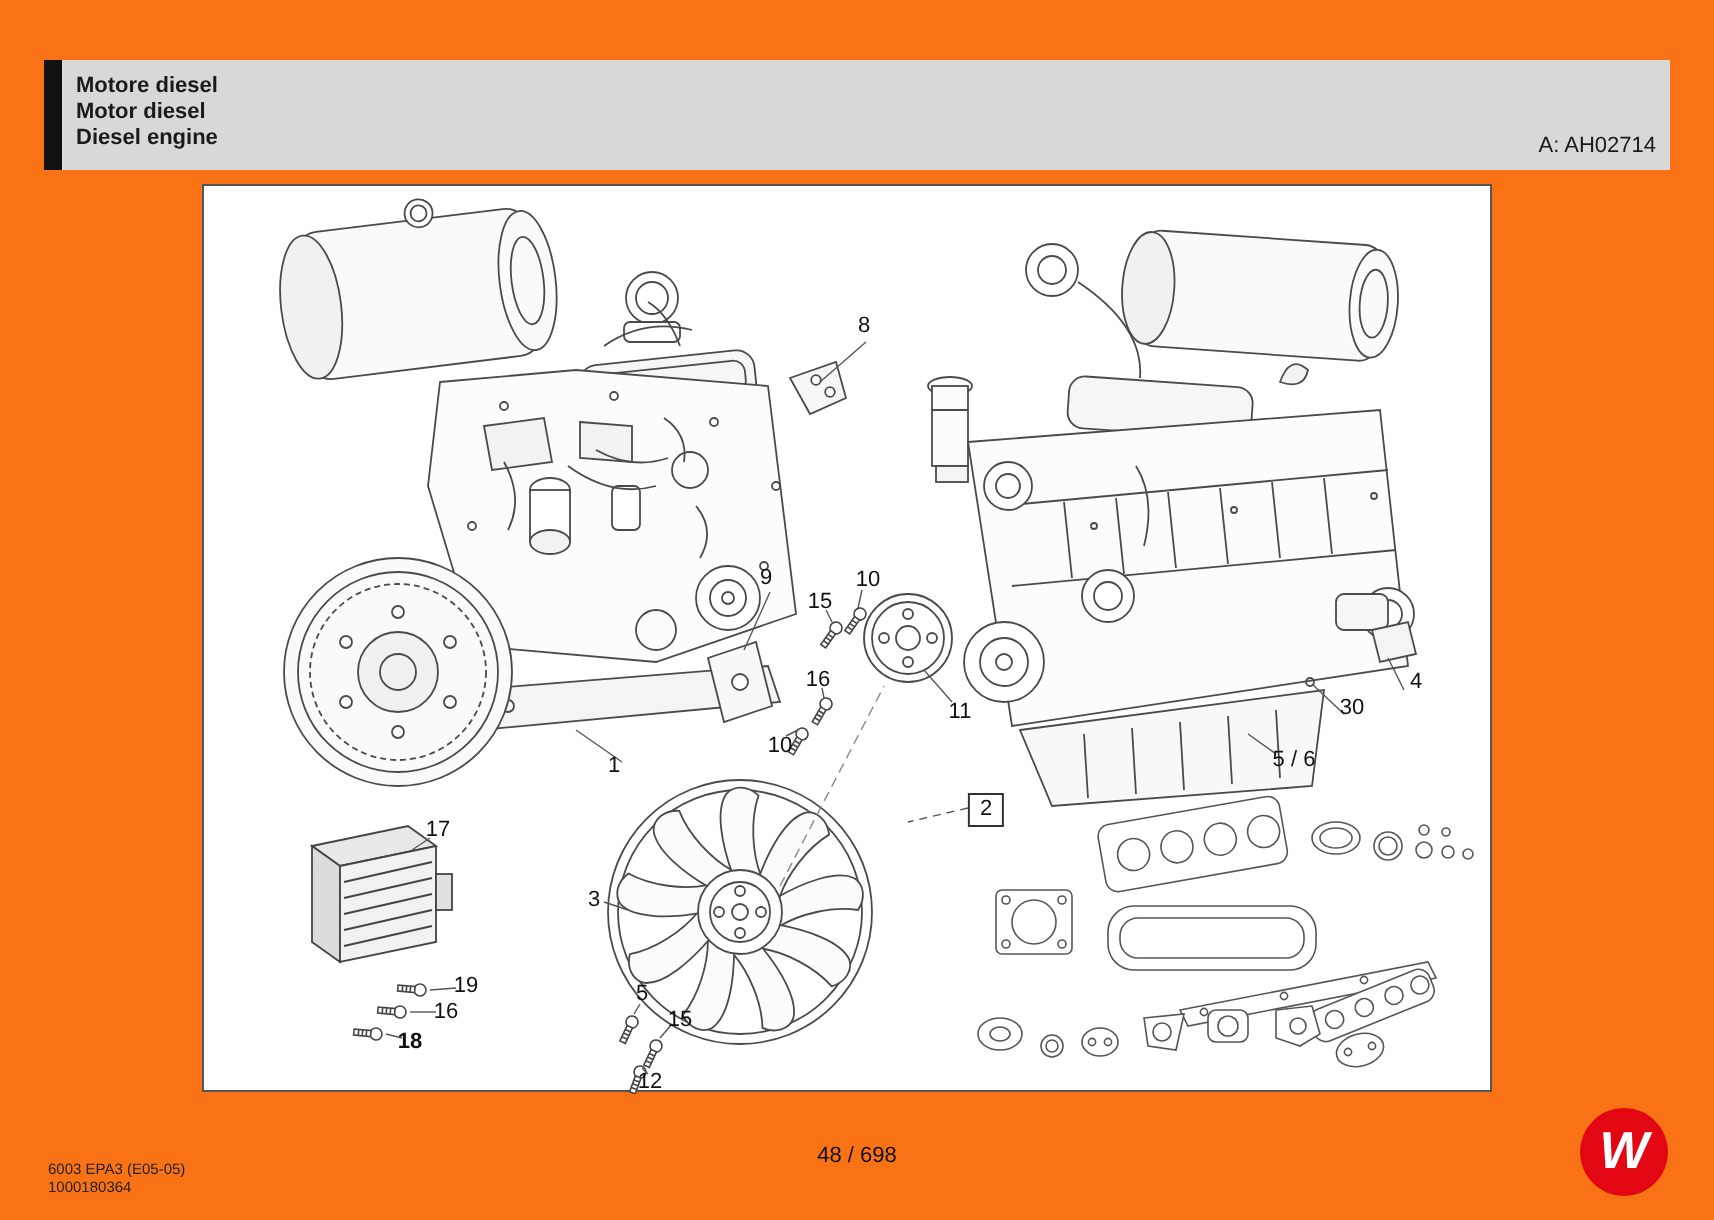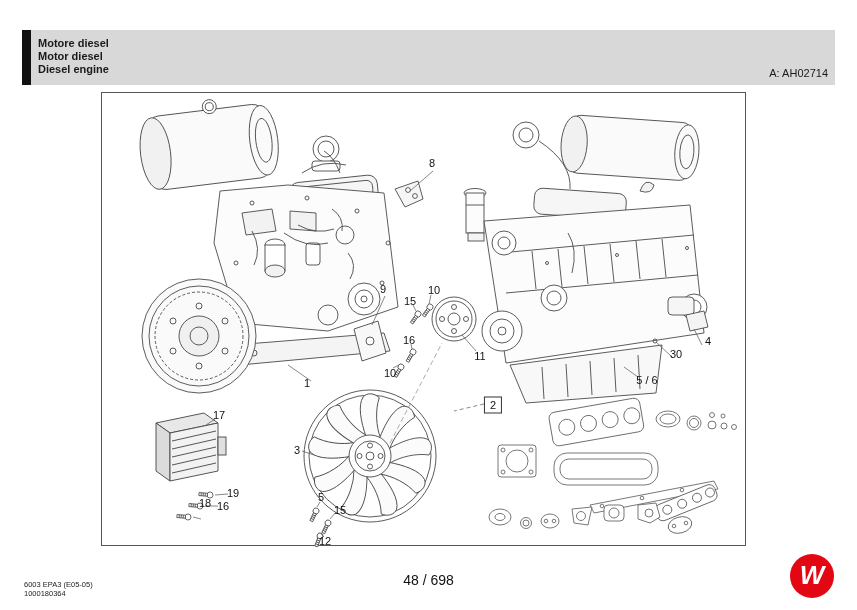--- a/index.html
+++ b/index.html
@@ -1,34 +1,34 @@
 <!DOCTYPE html>
 <html><head>
 <meta charset="utf-8">
 <style>
   * { margin:0; padding:0; box-sizing:border-box; }
   html,body { width:857px; height:610px; }
   body { font-family:"Liberation Sans", sans-serif; background:#e8e8e8; position:relative; overflow:hidden; color:#111; }
-  .page { position:absolute; inset:0; background:#ffffff; }
+  .page { position:absolute; inset:0; background:#f97316; }
 
   
   .header-band { position:absolute; left:22px; top:30px; width:813px; height:55px; background:#d8d8d8; }
   .header-accent { position:absolute; left:0; top:0; width:9px; height:55px; background:#111; }
   .header-titles { position:absolute; left:16px; top:7px; font-size:11px; font-weight:bold; line-height:13px; color:#1a1a1a; }
   .figure-ref { position:absolute; right:7px; bottom:6px; font-size:11px; color:#1a1a1a;margin-top:48px; }
 
   
   .diagram-box { position:absolute; left:101px; top:92px; width:645px; height:454px; background:#fff; border:1px solid #555; }
   .diagram-box svg { position:absolute; left:0; top:0; }
   .callout { position:absolute; font-size:11px; color:#111; transform:translate(-50%,-50%); white-space:nowrap; background:rgba(255,255,255,.0); }
   .kit-box { border:1px solid #333; padding:0 5px; line-height:15px; background:#fff; }
 
   
   .doc-info { position:absolute; left:24px; top:566px; font-size:7.5px; line-height:9px; color:#222;margin-top:14px; }
-  .page-num { position:absolute; left:0; top:572px; width:857px; text-align:center; font-size:14px; color:#111; }
+  .page-num { position:absolute; left:0; top:572px; width:857px; text-align:center; font-size:11px; color:#111; }
   .brand { position:absolute; right:21px; top:553px; height:45px; display:flex; align-items:center; }
   .emblem { width:44px; height:44px; border-radius:50%; background:#e30613; color:#fff; display:flex; align-items:center; justify-content:center;
             font-weight:bold; font-style:italic; font-size:26px; margin-right:2px; flex:0 0 auto; }
   .brand-box { background:#000; color:#fff; font-weight:bold; font-size:15px; line-height:17px; letter-spacing:1px;
                width:99px; height:41px; display:flex; flex-direction:column; justify-content:center; padding-left:9px; }
 </style>
 </head>
 <body>
 
 <div class="page">
@@ -318,21 +318,21 @@
     <span class="callout" style="left:332px; top:197px;">10</span>
     <span class="callout" style="left:288px; top:280px;">10</span>
     <span class="callout" style="left:378px; top:263px;text-align:center;">11</span>
     <span class="callout" style="left:223px; top:448px;">12</span>
     <span class="callout" style="left:219px; top:404px;">5</span>
     <span class="callout" style="left:238px; top:417px;">15</span>
     <span class="callout" style="left:308px; top:208px;">15</span>
     <span class="callout" style="left:307px; top:247px;">16</span>
     <span class="callout" style="left:121px; top:413px;">16</span>
     <span class="callout" style="left:117px; top:322px;">17</span>
-    <span class="callout" style="left:103px; top:410px;">18</span>
+    <span class="callout" style="left:103px; top:428px;font-weight:bold;">18</span>
     <span class="callout" style="left:131px; top:400px;">19</span>
     <span class="callout" style="left:574px; top:261px;">30</span>
     <span class="callout kit-box" style="left:391px; top:312px;">2</span>
   </section>
 
   <footer>
     <div class="doc-info">
       <div>6003 EPA3 (E05-05)</div>
       <div>1000180364</div>
     </div>

